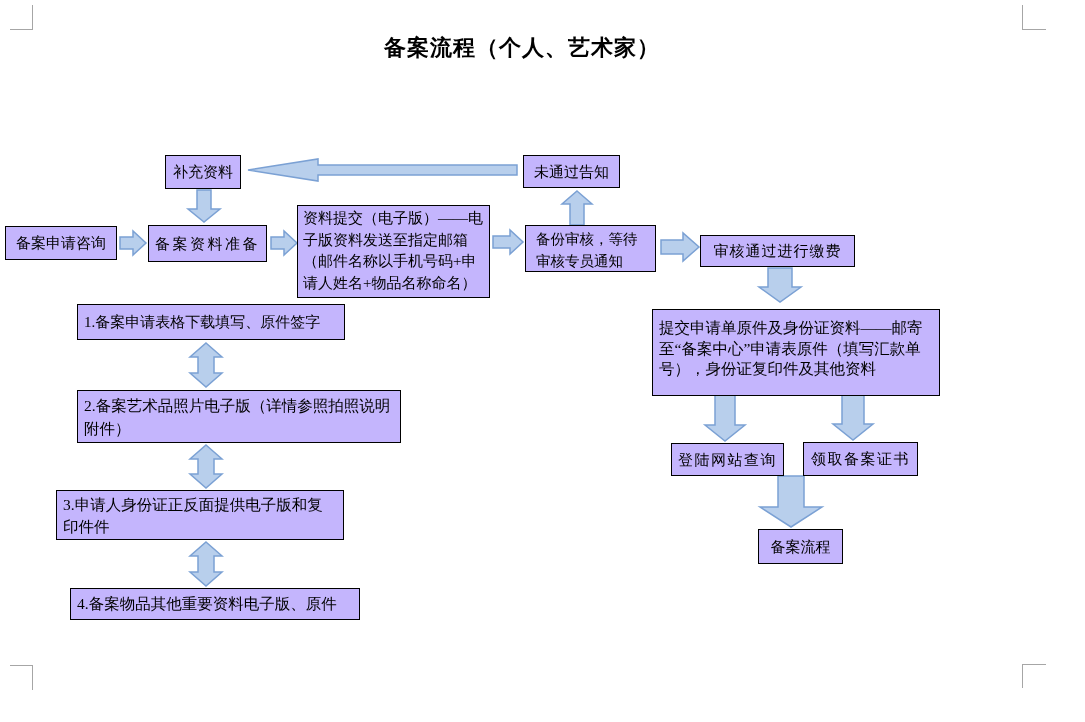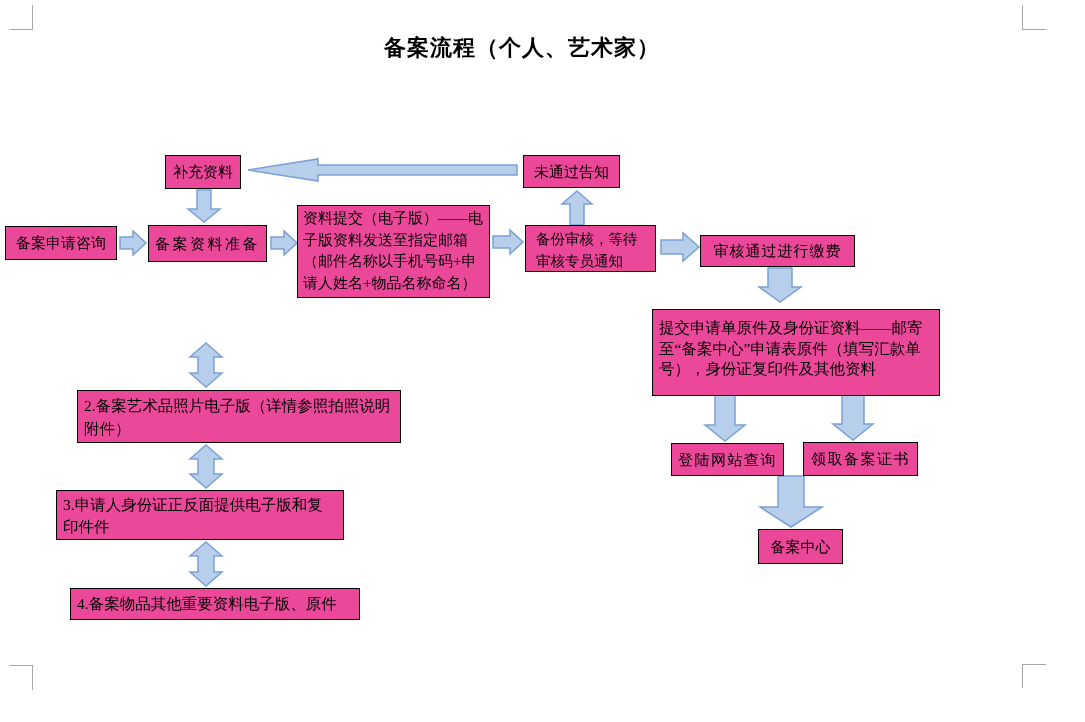--- a/index.html
+++ b/index.html
@@ -12,21 +12,21 @@
     overflow:hidden;
   }
   #title{
     position:absolute;left:0;top:33px;width:1044px;
     text-align:center;
     font-family:"DejaVu Sans","Liberation Sans",sans-serif;
     font-weight:bold;font-size:22px;letter-spacing:1px;
   }
   .box{
     position:absolute;box-sizing:border-box;
-    border:1.4px solid #000;background:#ec4899;
+    border:1.4px solid #000;background:#c4b5fd;
     font-size:15px;line-height:22px;
     padding:3px 6px;text-align:left;
   }
   .box.center{
     display:flex;align-items:center;justify-content:center;
     text-align:center;padding:0 4px;
   }
   .box.vcenter-left{
     display:flex;align-items:center;justify-content:flex-start;
     padding:0 4px 0 6px;
@@ -93,22 +93,23 @@
   <div class="box" style="left:525px;top:225px;width:131px;height:47px;font-size:14.5px;padding:2px 10px;">备份审核，等待审核专员通知</div>
 
   <div class="box center" style="left:700px;top:235px;width:155px;height:32px;letter-spacing:1px;">审核通过进行缴费</div>
 
   <div class="box" style="left:652px;top:309px;width:288px;height:87px;font-size:15.5px;line-height:20.5px;padding:8px 6px;">提交申请单原件及身份证资料——邮寄至“备案中心”申请表原件（填写汇款单号），身份证复印件及其他资料</div>
 
   <div class="box center" style="left:671px;top:443px;width:113px;height:33px;letter-spacing:1.5px;">登陆网站查询</div>
 
   <div class="box center" style="left:803px;top:442px;width:115px;height:34px;letter-spacing:1.5px;">领取备案证书</div>
 
-  <div class="box center" style="left:758px;top:529px;width:85px;height:35px;">备案中心</div>
+  <div class="box center" style="left:758px;top:529px;width:85px;height:35px;">备案流程</div>
 
+  <div class="box vcenter-left" style="left:77px;top:304px;width:268px;height:36px;">1.备案申请表格下载填写、原件签字</div>
 
   <div class="box" style="left:77px;top:390px;width:324px;height:53px;font-size:15.5px;line-height:23px;">2.备案艺术品照片电子版（详情参照拍照说明附件）</div>
 
   <div class="box" style="left:56px;top:490px;width:288px;height:50px;font-size:15.5px;line-height:22px;">3.申请人身份证正反面提供电子版和复印件件</div>
 
   <div class="box vcenter-left" style="left:70px;top:588px;width:290px;height:32px;font-size:15.5px;">4.备案物品其他重要资料电子版、原件</div>
 
 </div>
 
 </body></html>

